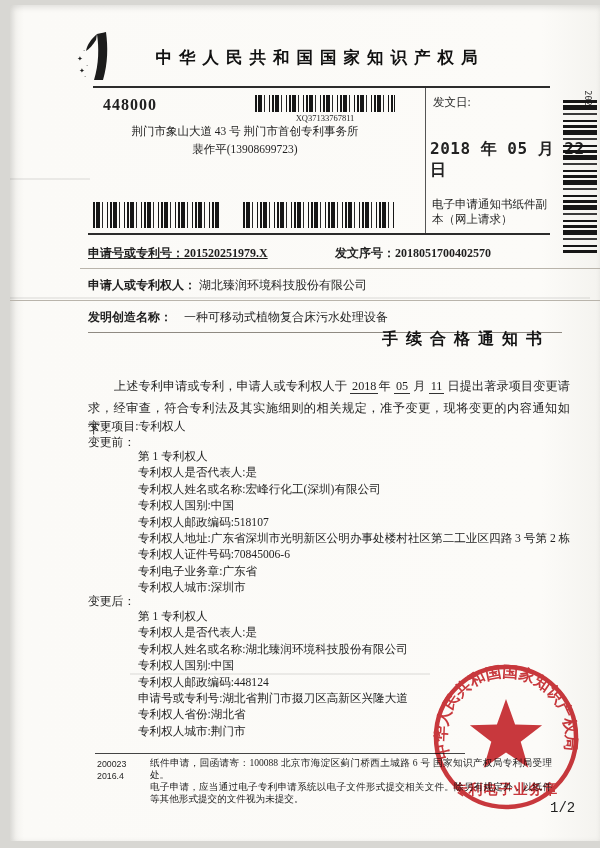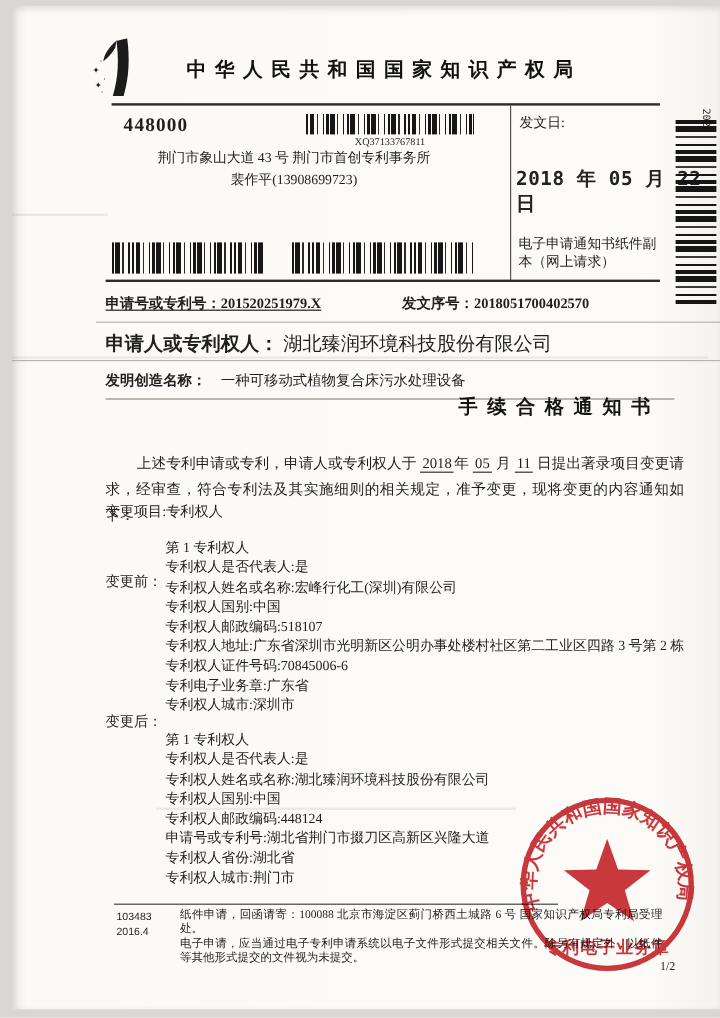--- a/index.html
+++ b/index.html
@@ -84,38 +84,38 @@
   <div class="barcode-v" style="left:553px;top:95px;width:34px;height:155px;"></div>
 
   <div class="abs" style="left:78px;top:240px;font-size:12px;text-decoration:underline;">
     <span class="b">申请号或专利号：</span><span class="b">201520251979.X</span>
   </div>
   <div class="abs" style="left:325px;top:240px;font-size:12px;">
     <span class="b">发文序号：</span><span class="b">2018051700402570</span>
   </div>
   <div class="faintline" style="left:70px;top:263px;width:520px;"></div>
 
-  <div class="abs" style="left:78px;top:272px;font-size:16px;">
+  <div class="abs" style="left:78px;top:272px;font-size:12px;">
     <span class="b">申请人或专利权人：</span> <span>湖北臻润环境科技股份有限公司</span>
   </div>
   <div class="faintline" style="left:0;top:295px;width:590px;"></div>
 
   <div class="abs" style="left:78px;top:304px;font-size:12px;">
     <span class="b">发明创造名称：</span>　<span>一种可移动式植物复合床污水处理设备</span>
   </div>
   <div class="faintline" style="left:78px;top:327px;width:474px;background:#8f8a82;"></div>
 
   <div class="abs sans b" style="left:80px;top:324px;width:460px;text-align:right;font-size:16px;letter-spacing:8px;color:#141414;">手续合格通知书</div>
 
   <div class="abs" style="left:78px;top:371px;width:482px;font-size:12.2px;line-height:21.5px;text-align:justify;text-indent:26px;">
     <span class="seg">上述专利申请或专利，申请人或专利权人于 </span><span class="u">2018</span><span class="seg">年 </span><span class="u">05</span><span class="seg"> 月 </span><span class="u">11</span><span class="seg"> 日提出著录项目变更请求，经审查，符合专利法及其实施细则的相关规定，准予变更，现将变更的内容通知如下：</span>
   </div>
 
   <div class="abs" style="left:78px;top:414px;font-size:11.8px;">变更项目:专利权人</div>
-  <div class="abs" style="left:78px;top:430px;font-size:11.8px;margin-top:42px;">变更前：</div>
+  <div class="abs" style="left:78px;top:430px;font-size:11.8px;">变更前：</div>
 
   <div class="abs block-lines" style="left:128px;top:444px;width:440px;font-size:11.6px;">
     <div>第 1 专利权人</div>
     <div>专利权人是否代表人:是</div>
     <div>专利权人姓名或名称:宏峰行化工(深圳)有限公司</div>
     <div>专利权人国别:中国</div>
     <div>专利权人邮政编码:518107</div>
     <div>专利权人地址:广东省深圳市光明新区公明办事处楼村社区第二工业区四路 3 号第 2 栋</div>
     <div>专利权人证件号码:70845006-6</div>
     <div>专利电子业务章:广东省</div>
@@ -130,28 +130,28 @@
     <div>专利权人姓名或名称:湖北臻润环境科技股份有限公司</div>
     <div>专利权人国别:中国</div>
     <div>专利权人邮政编码:448124</div>
     <div>申请号或专利号:湖北省荆门市掇刀区高新区兴隆大道</div>
     <div>专利权人省份:湖北省</div>
     <div>专利权人城市:荆门市</div>
   </div>
 
   <div class="hline" style="left:85px;top:748px;width:370px;height:1px;background:#444;"></div>
   <div class="abs sans" style="left:87px;top:753px;font-size:8.8px;line-height:12px;">
-    <div>103483</div>
+    <div>200023</div>
     <div>2016.4</div>
   </div>
   <div class="abs" style="left:140px;top:752px;width:402px;font-size:9.6px;line-height:12px;text-align:justify;">
     <div>纸件申请，回函请寄：100088 北京市海淀区蓟门桥西土城路 6 号  国家知识产权局专利局受理处。</div>
     <div>电子申请，应当通过电子专利申请系统以电子文件形式提交相关文件。除另有规定外，以纸件等其他形式提交的文件视为未提交。</div>
   </div>
-  <div class="abs" style="left:540px;top:795px;font-size:10px;">1/2</div>
+  <div class="abs" style="left:540px;top:795px;font-size:14px;font-family:Liberation Mono, monospace;">1/2</div>
 
   <svg class="abs seal-svg" style="left:401px;top:637px;" width="190" height="190" viewBox="0 0 190 190">
     <defs>
       <path id="sealArc" d="M 38.6,115.5 A 60,60 0 1 1 151.4,115.5" fill="none"></path>
     </defs>
     <circle cx="95" cy="95" r="70" fill="none" stroke="#c7282d" stroke-width="4.5"></circle>
     <polygon points="95,57 104.1,82.5 131.1,83.3 109.7,99.8 117.3,125.7 95,110.5 72.7,125.7 80.3,99.8 58.9,83.3 85.9,82.5" fill="#c7282d"></polygon>
     <text font-size="15.5" font-weight="bold" fill="#c7282d" font-family="'Liberation Serif','DejaVu Serif',serif">
       <textPath href="#sealArc" startOffset="0" textLength="222" lengthAdjust="spacingAndGlyphs">中华人民共和国国家知识产权局</textPath>
     </text>

